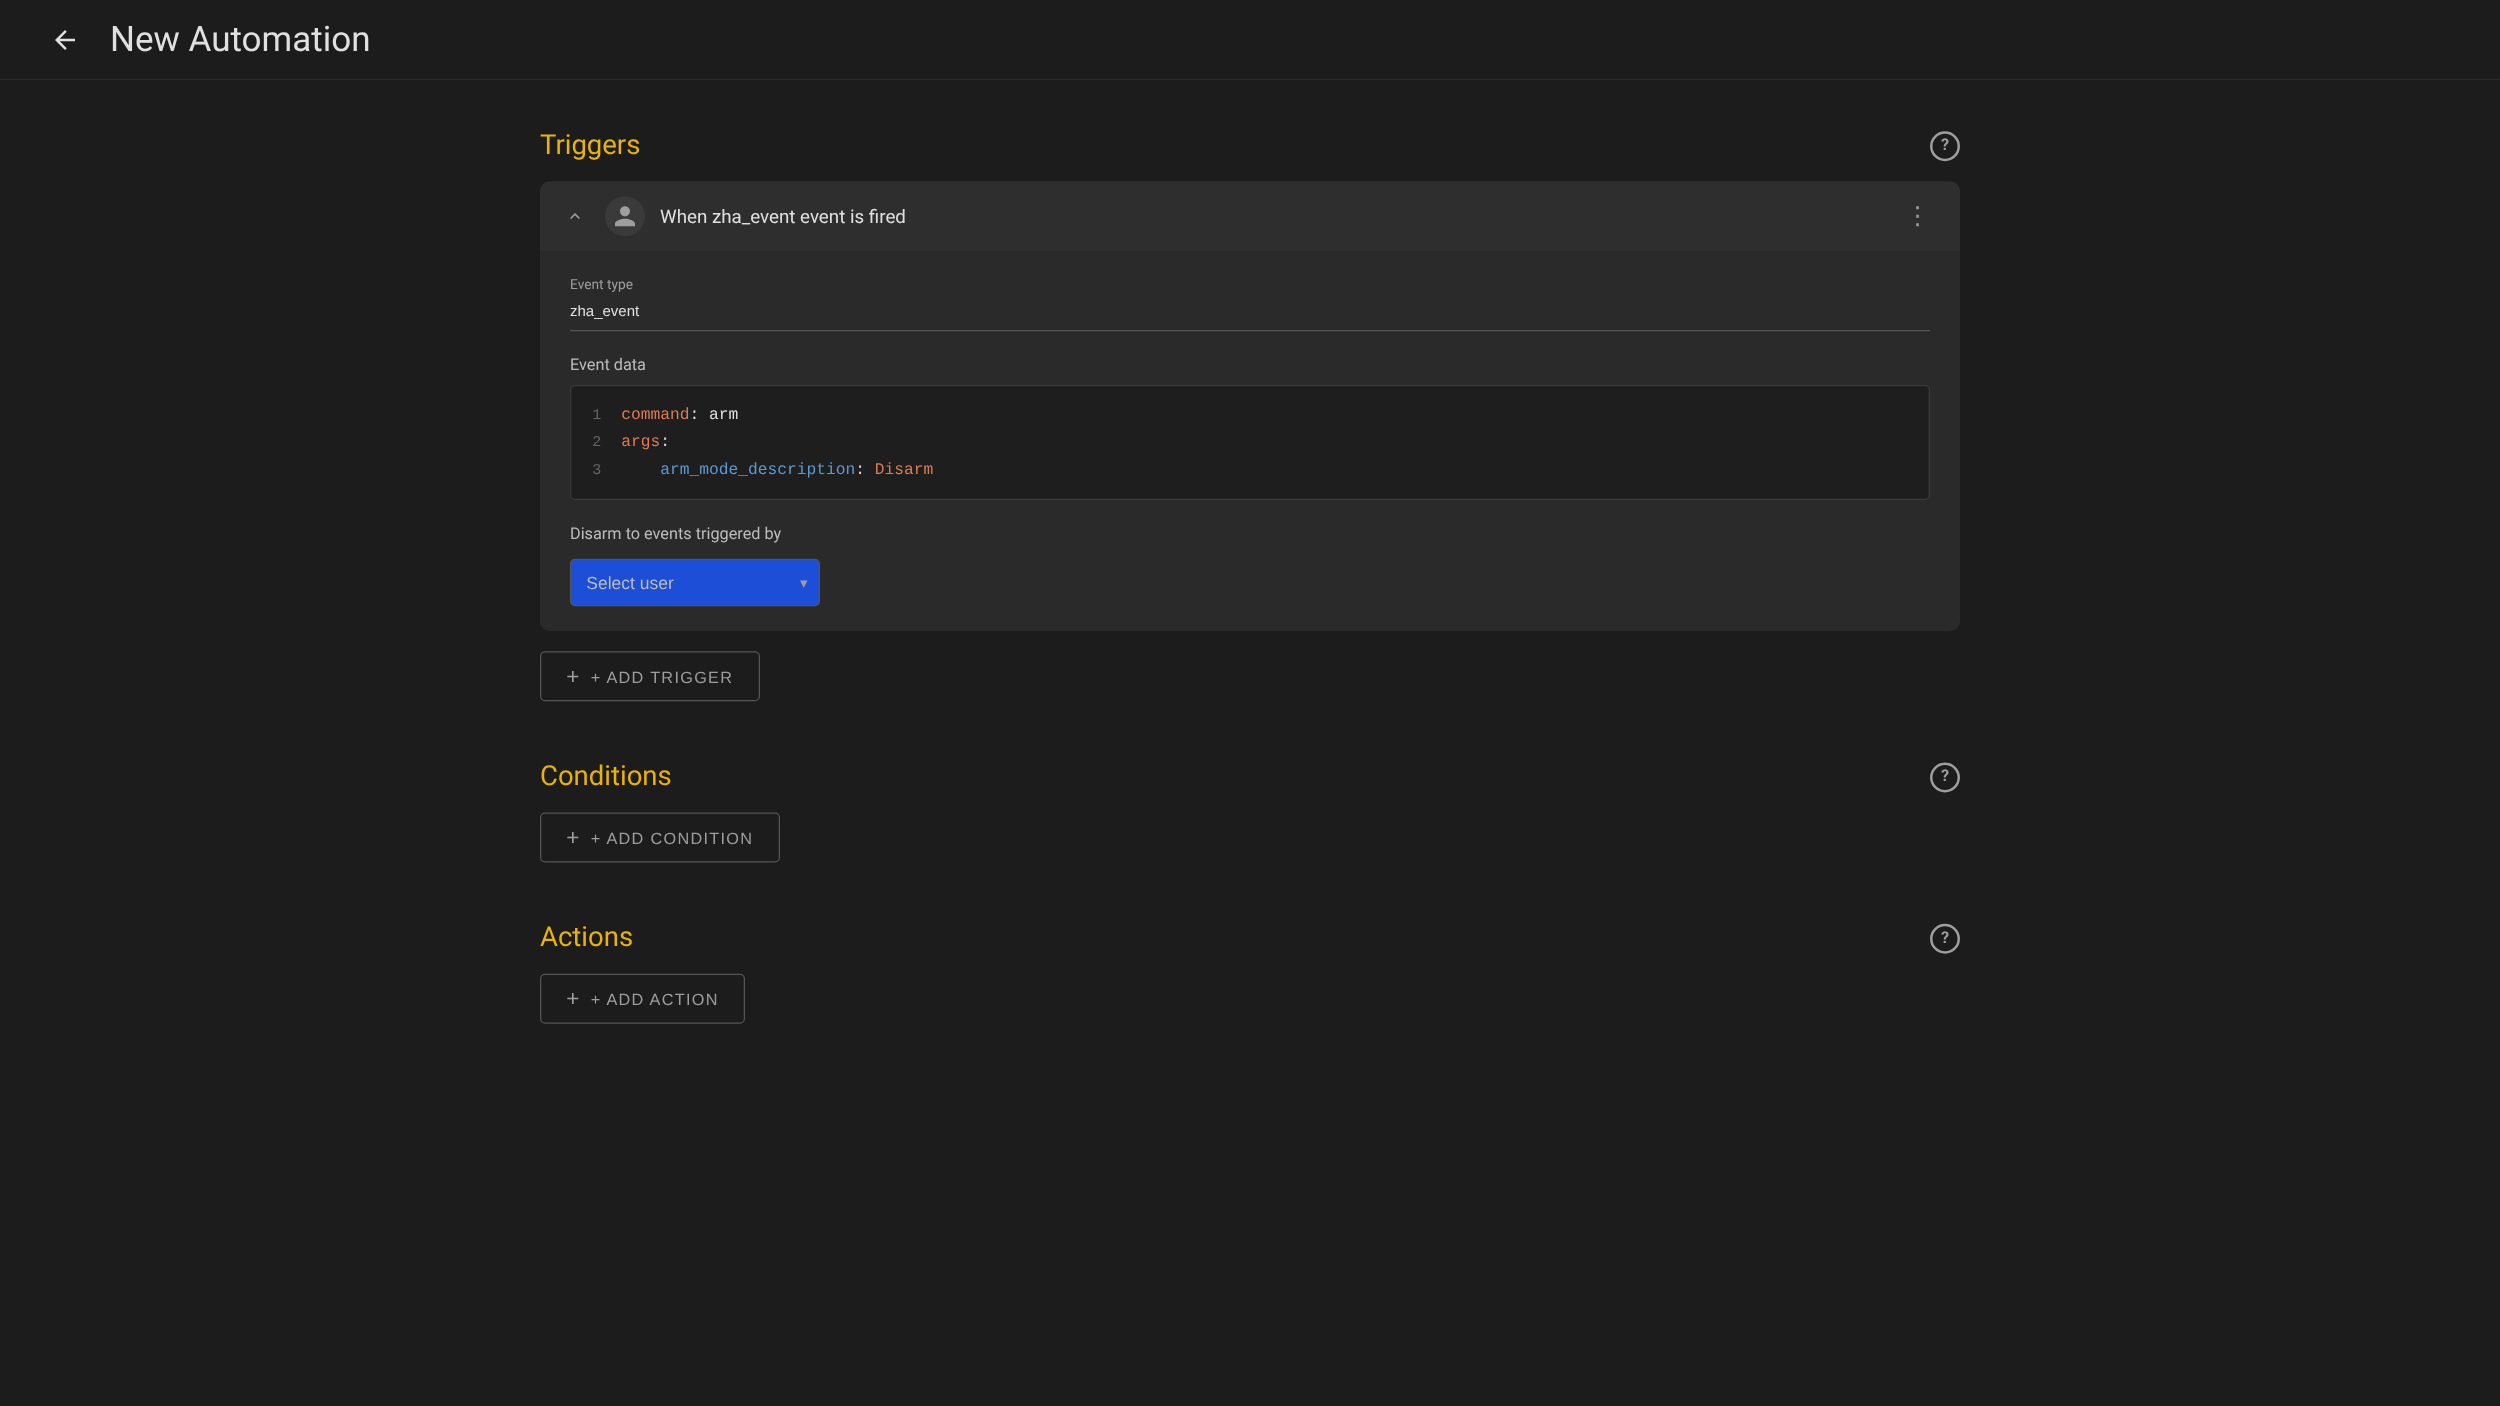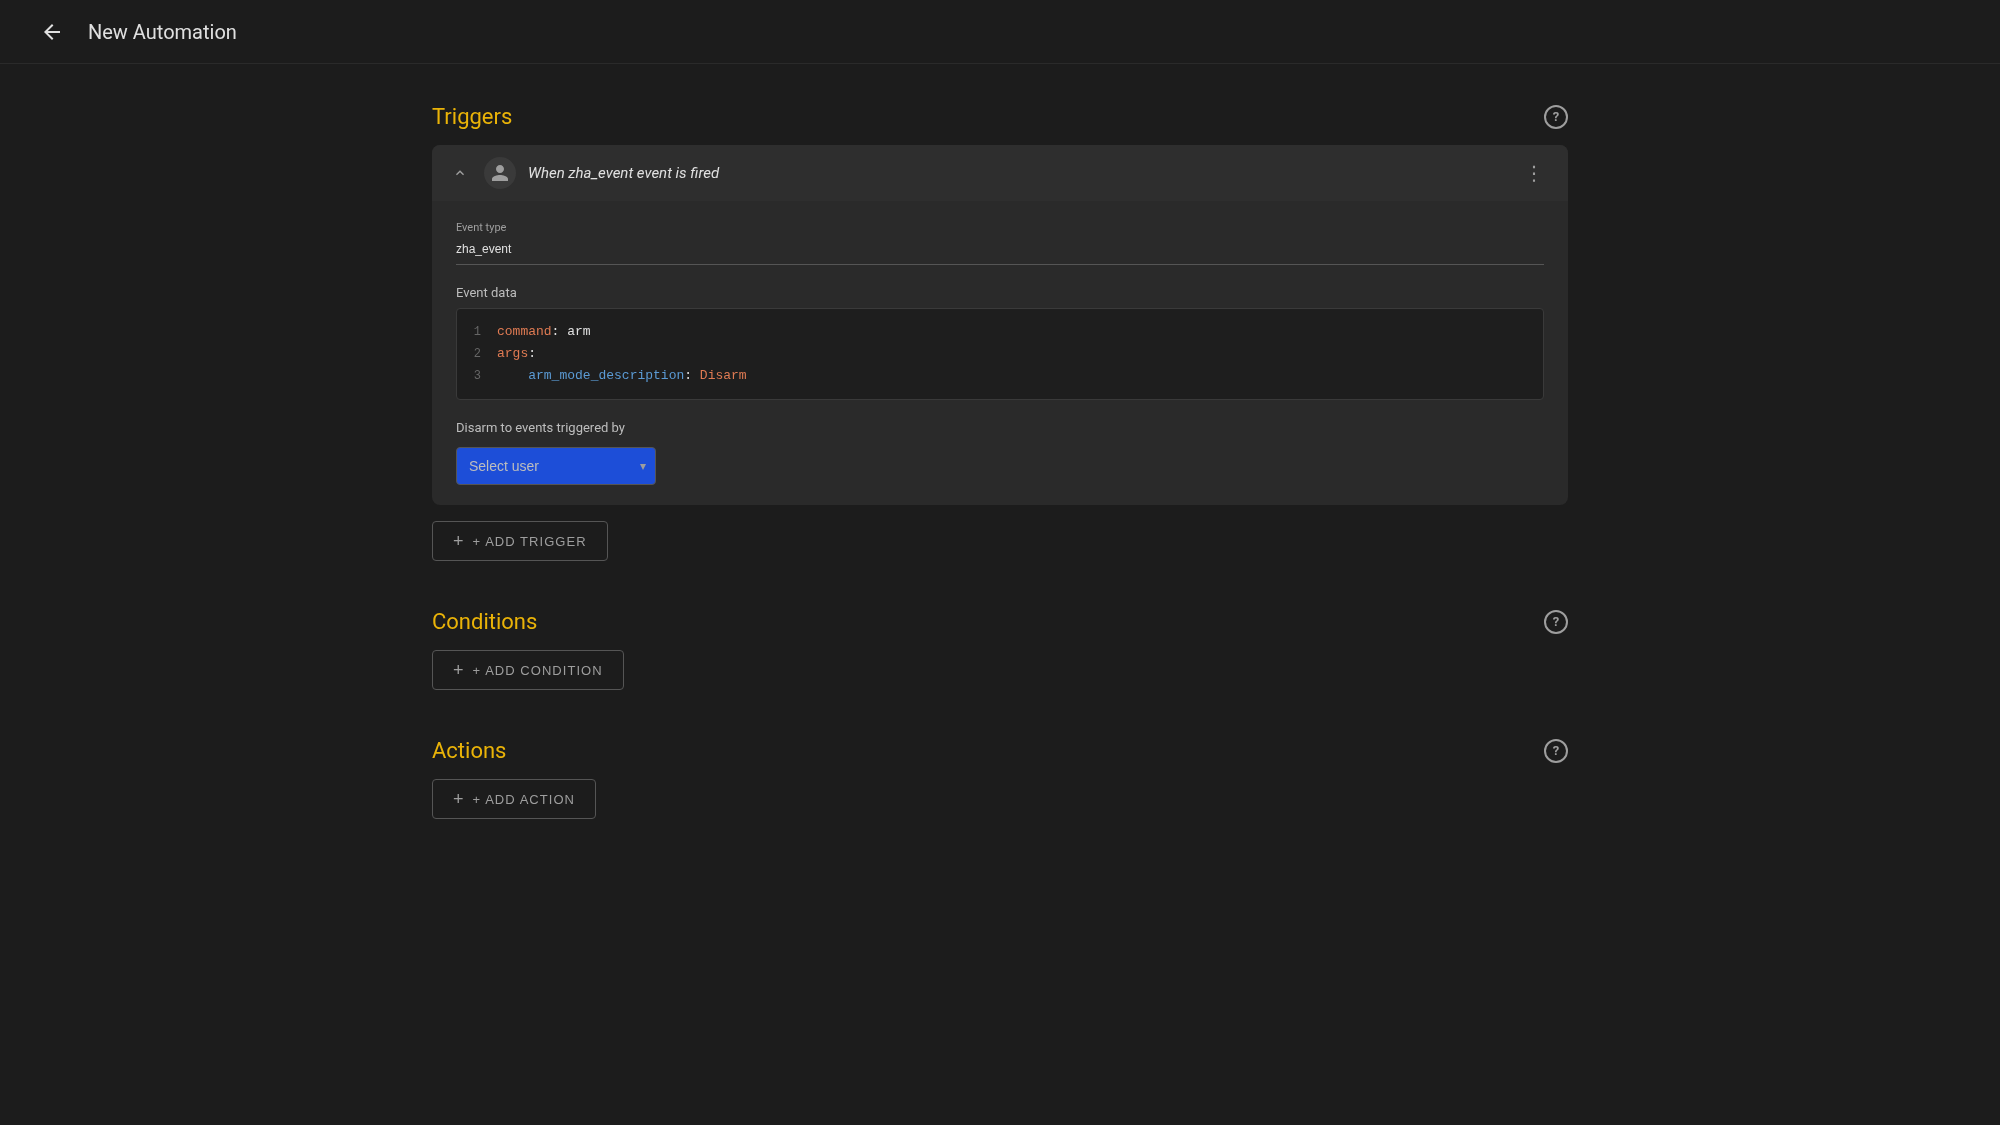--- a/index.html
+++ b/index.html
@@ -27,21 +27,21 @@
       color: #e0e0e0;
       cursor: pointer;
       padding: 8px;
       border-radius: 50%;
       display: flex;
       align-items: center;
       justify-content: center;
       margin-right: 16px;
     }
     .page-title {
-      font-size: 20px;
+      font-size: 28px;
       font-weight: 400;
       color: #e0e0e0;
     }
 
     
     .main-content {
       max-width: 1200px;
       margin: 0 auto;
       padding: 40px 32px;
     }
@@ -105,21 +105,20 @@
       border-radius: 50%;
       display: flex;
       align-items: center;
       justify-content: center;
       font-size: 16px;
     }
     .trigger-label {
       flex: 1;
       font-size: 15px;
       color: #e0e0e0;
-      font-style: italic;
     }
     .more-btn {
       background: none;
       border: none;
       color: #9e9e9e;
       cursor: pointer;
       padding: 4px 8px;
       font-size: 20px;
       line-height: 1;
     }

